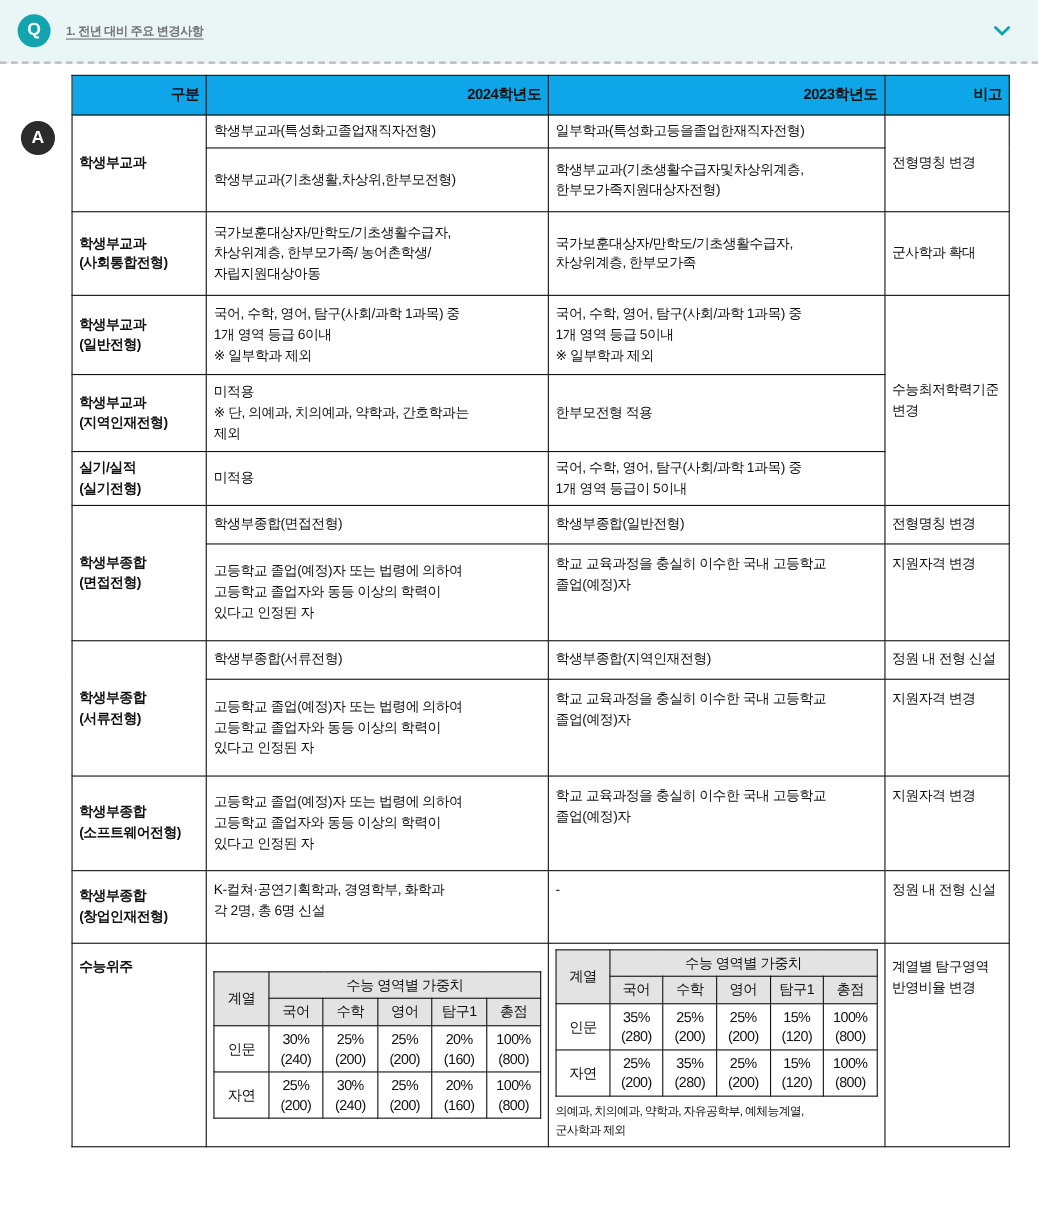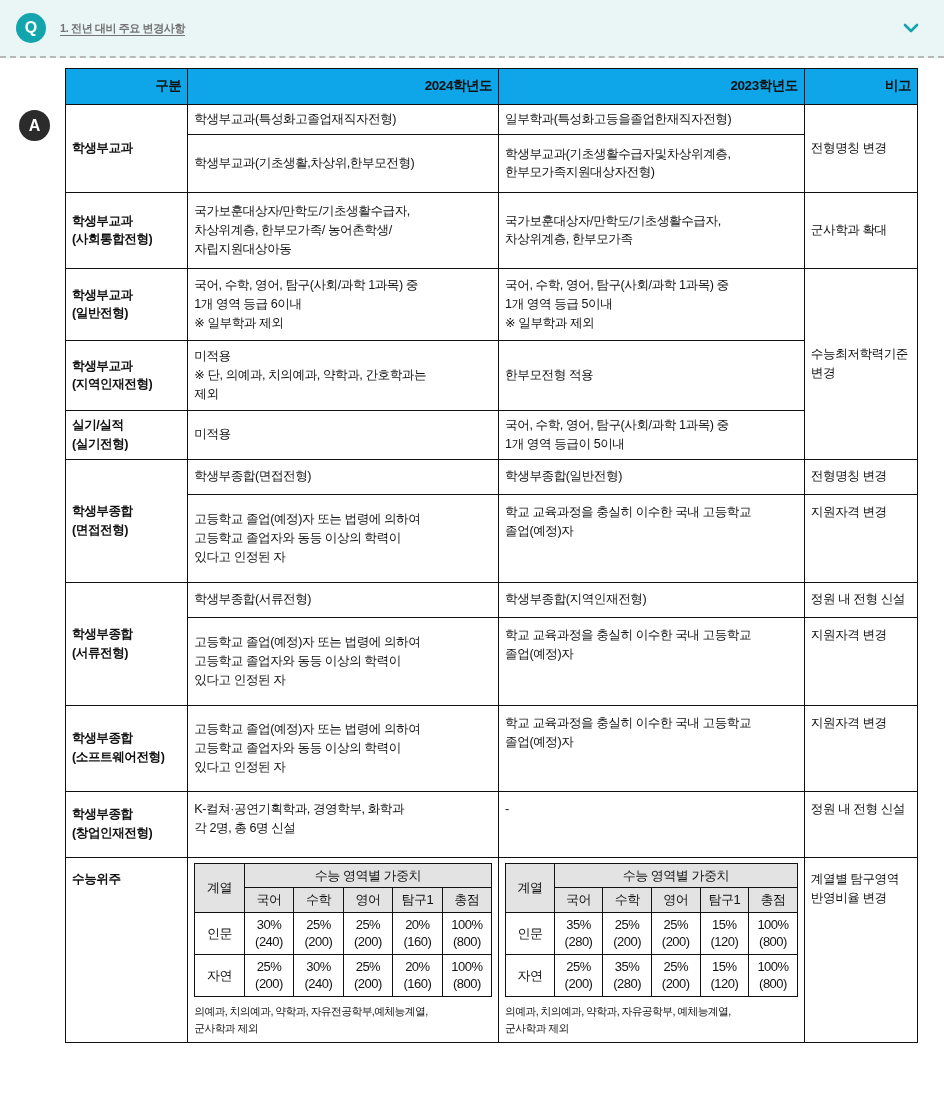--- a/index.html
+++ b/index.html
@@ -283,21 +283,20 @@
                     <span class="pctline">20%</span>
                     <span class="ptline">(160)</span>
                   </td>
               <td>
                     <span class="pctline">100%</span>
                     <span class="ptline">(800)</span>
                   </td>
             </tr>
           </tbody>
             </table>
-          <div class="csat-note">의예과, 치의예과, 약학과, 자유전공학부,예체능계열,<br>군사학과 제외</div>
         </td>
 
         <td class="csat-cell">
           <table class="csat">
             <tbody>
                 <tr>
               <th class="series" rowspan="2">계열</th>
               <th colspan="5">수능 영역별 가중치</th>
             </tr>
             <tr>

